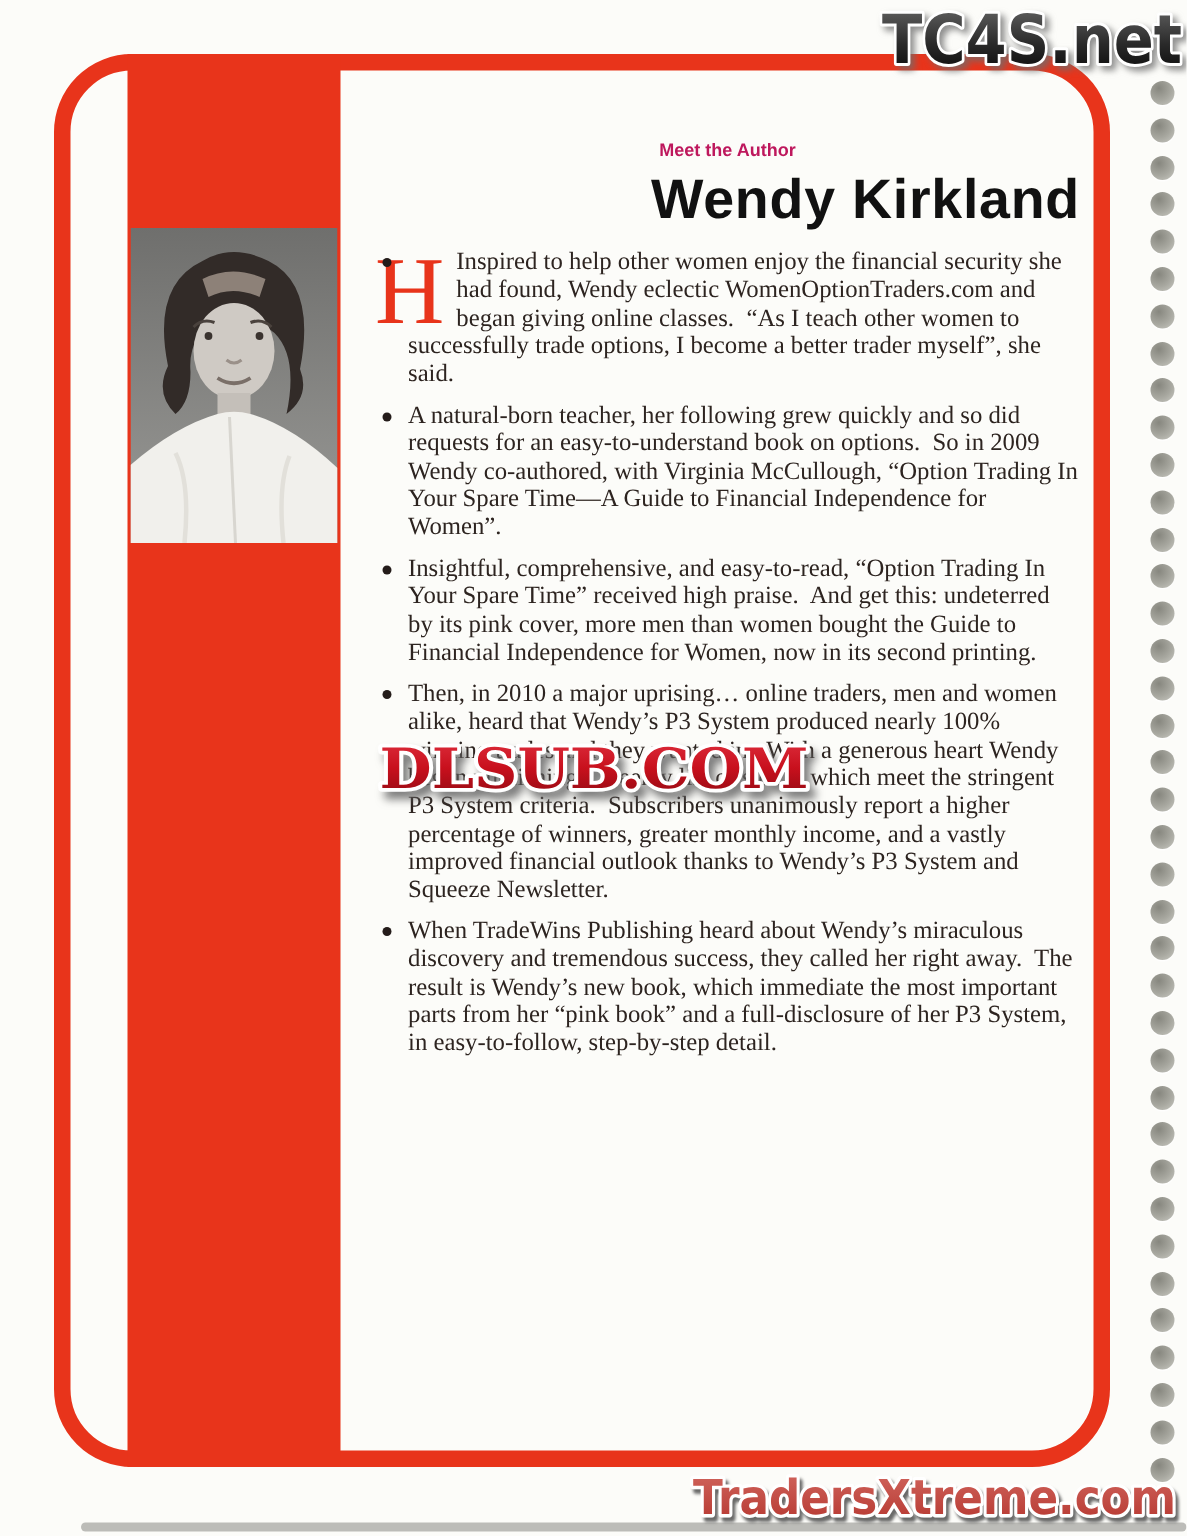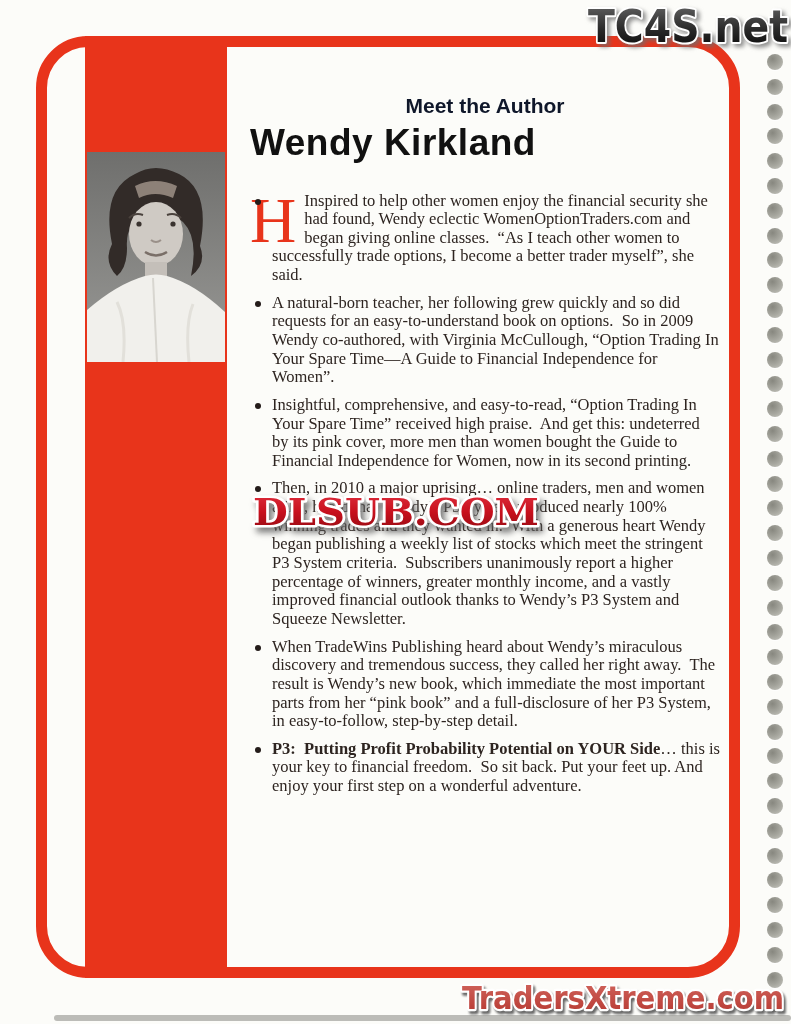--- a/index.html
+++ b/index.html
@@ -20,25 +20,25 @@
   }
   .photo {
     position:absolute; left:87px; top:152px; width:138px; height:210px; z-index:3;
   }
   .content {
     position:absolute; left:250px; top:94px; width:470px; z-index:4;
     color:var(--ink); font-size:16.5px; line-height:1.13;
   }
   .kicker {
     text-align:center; font-family:"Liberation Sans","DejaVu Sans",sans-serif;
-    font-weight:bold; font-size:21px; color:#0f172a; margin:0 0 4px 0;
+    font-weight:bold; font-size:12px; color:#be185d; margin:0 0 4px 0;
   }
   .title {
-    text-align:left; font-family:"Liberation Sans","DejaVu Sans",sans-serif;
-    font-weight:bold; font-size:37px; color:#111; margin:0 0 28px 0; letter-spacing:0.5px;
+    text-align:right; font-family:"Liberation Sans","DejaVu Sans",sans-serif;
+    font-weight:bold; font-size:37px; color:#111; margin:0 0 12px 0; letter-spacing:0.5px;
   }
   .intro { margin:0 0 10px 0; white-space:pre-wrap; }
   .dropcap {
     float:left; color:var(--red); font-size:64px; line-height:0.78;
     padding:4px 8px 0 0; font-family:"Liberation Serif",serif;
   }
   ul.bullets { list-style:none; margin:0; padding:0; }
   ul.bullets li {
     position:relative; padding-left:22px; margin-bottom:9px; white-space:pre-wrap;
   }
@@ -114,21 +114,20 @@
 <div class="content">
   <h2 class="kicker">Meet the Author</h2>
   <h1 class="title">Wendy Kirkland</h1>
   <p class="intro"><span class="dropcap">H</span></p>
   <ul class="bullets">
       <li><span>Inspired to help other women enjoy the financial security she had found, Wendy eclectic WomenOptionTraders.com and began giving online classes.  </span><span class="italic">“As I teach other women to successfully trade options, I become a better trader myself”</span><span>, she said.</span></li>
       <li><span>A natural-born teacher, her following grew quickly and so did requests for an easy-to-understand book on options.  So in 2009 Wendy co-authored, with Virginia McCullough, “Option Trading In Your Spare Time—A Guide to Financial Independence for Women”.</span></li>
       <li><span>Insightful, comprehensive, and easy-to-read, “Option Trading In Your Spare Time” received high praise.  And get this: undeterred by its pink cover, more men than women bought the Guide to Financial Independence for Women, now in its second printing.</span></li>
       <li><span>Then, in 2010 a major uprising… online traders, men and women alike, heard that Wendy’s P3 System produced nearly 100% winning trades and they wanted in.  With a generous heart Wendy began publishing a weekly list of stocks which meet the stringent P3 System criteria.  Subscribers unanimously report a higher percentage of winners, greater monthly income, and a vastly improved financial outlook thanks to Wendy’s P3 System and Squeeze Newsletter.</span></li>
       <li><span>When TradeWins Publishing heard about Wendy’s miraculous discovery and tremendous success, they called her right away.  The result is Wendy’s new book, which immediate the most important parts from her “pink book” and a full-disclosure of her P3 System, in easy-to-follow, step-by-step detail.</span></li>
-      <li><span class="bold">P3:  Putting Profit Probability Potential on YOUR Side</span><span>… this is your key to financial freedom.  So sit back. Put your feet up. And enjoy your first step on a wonderful adventure.</span></li>
     </ul>
 </div>
 
 <div class="holes">
     <div class="hole" style="top: 54px;"></div>
     <div class="hole" style="top: 78.8px;"></div>
     <div class="hole" style="top: 103.6px;"></div>
     <div class="hole" style="top: 128.4px;"></div>
     <div class="hole" style="top: 153.2px;"></div>
     <div class="hole" style="top: 178px;"></div>

